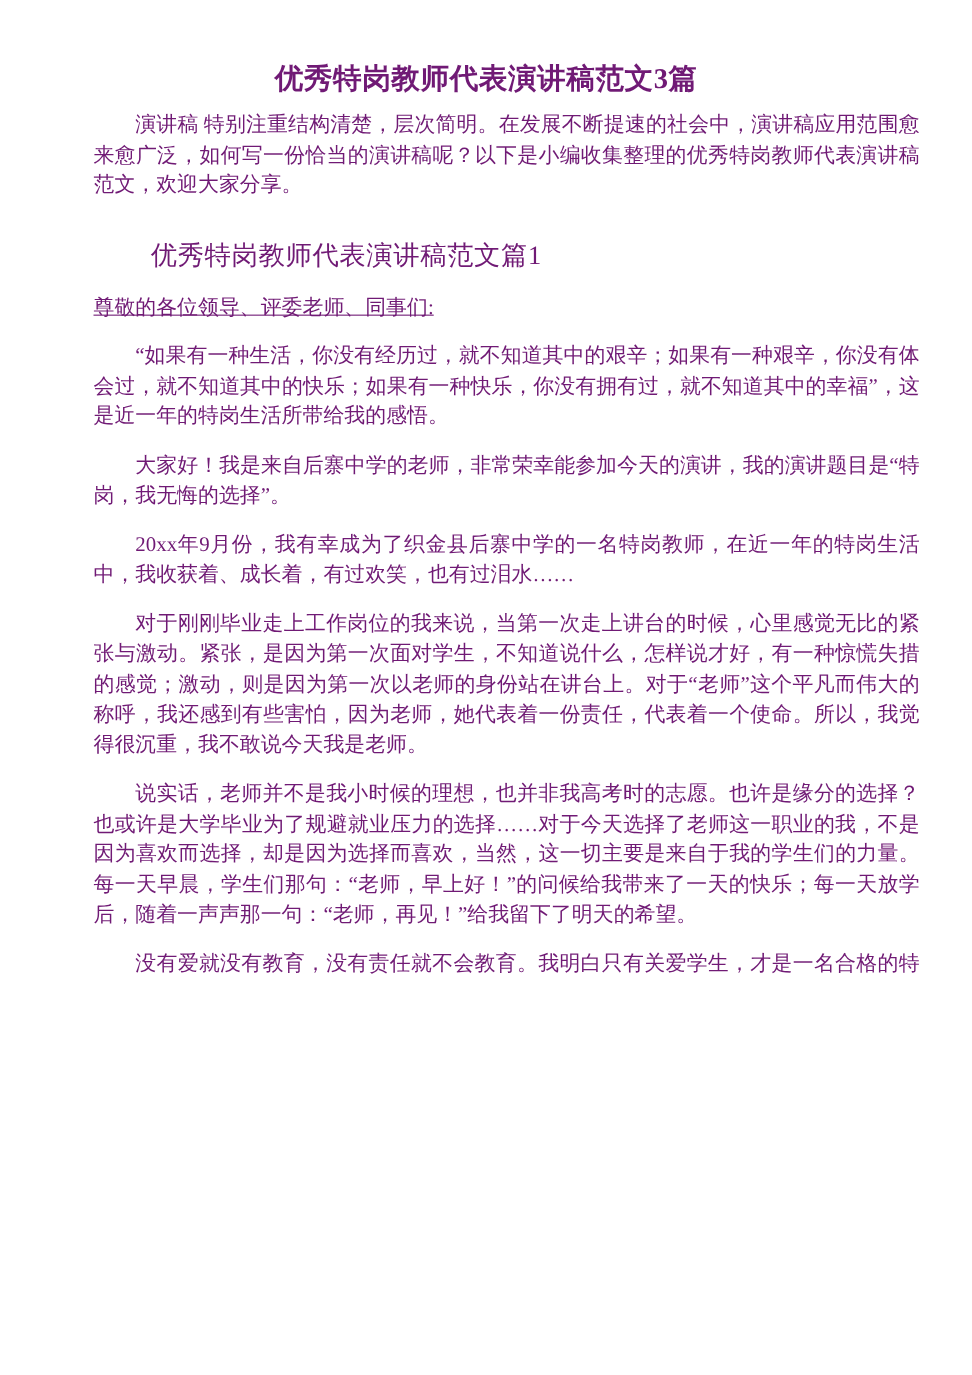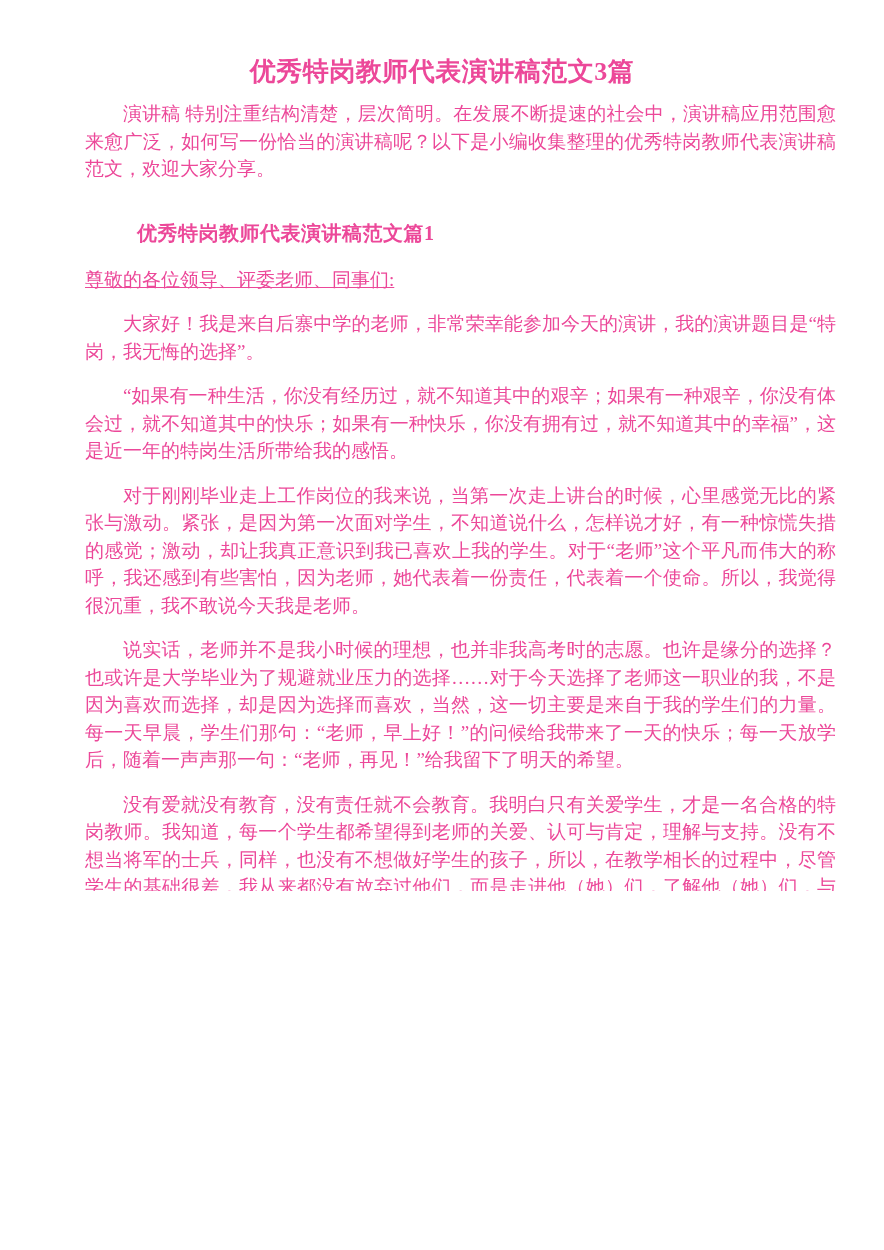--- a/index.html
+++ b/index.html
@@ -5,21 +5,21 @@
   html, body {
     margin: 0;
     padding: 0;
     background: #ffffff;
   }
   .page {
     position: relative;
     width: 884px;
     height: 891px;
     background: #ffffff;
-    color: #ec4899;
+    color: #701a75;
     font-family: "Liberation Serif", "DejaVu Serif", serif;
     overflow: hidden;
     box-sizing: border-box;
   }
   .doc-title {
     margin: 56px 0 13px 0;
     font-size: 26px;
     line-height: 31px;
     font-weight: 700;
     text-align: center;
@@ -36,47 +36,48 @@
     text-indent: 2em;
     word-break: break-all;
   }
   .doc-body p.flush {
     text-indent: 0;
     text-decoration: underline;
   }
   .section-heading {
     margin: 35px 0 18px 0;
     padding-left: 52px;
-    font-size: 20px;
+    font-size: 24px;
     line-height: 30px;
-    font-weight: 700;
+    font-weight: 400;
     letter-spacing: 0.5px;
   }
 </style>
 </head>
 <body>
 
 <div class="page">
 
   <h1 class="doc-title">优秀特岗教师代表演讲稿范文3篇</h1>
 
   <div class="doc-body">
 
     <p>演讲稿 特别注重结构清楚，层次简明。在发展不断提速的社会中，演讲稿应用范围愈来愈广泛，如何写一份恰当的演讲稿呢？以下是小编收集整理的优秀特岗教师代表演讲稿范文，欢迎大家分享。</p>
 
     <h2 class="section-heading">优秀特岗教师代表演讲稿范文篇1</h2>
 
     <p class="flush">尊敬的各位领导、评委老师、同事们:</p>
 
+    <p>“如果有一种生活，你没有经历过，就不知道其中的艰辛；如果有一种艰辛，你没有体会过，就不知道其中的快乐；如果有一种快乐，你没有拥有过，就不知道其中的幸福”，这是近一年的特岗生活所带给我的感悟。</p>
+
     <p>大家好！我是来自后寨中学的老师，非常荣幸能参加今天的演讲，我的演讲题目是“特岗，我无悔的选择”。</p>
 
-    <p>“如果有一种生活，你没有经历过，就不知道其中的艰辛；如果有一种艰辛，你没有体会过，就不知道其中的快乐；如果有一种快乐，你没有拥有过，就不知道其中的幸福”，这是近一年的特岗生活所带给我的感悟。</p>
+    <p>20xx年9月份，我有幸成为了织金县后寨中学的一名特岗教师，在近一年的特岗生活中，我收获着、成长着，有过欢笑，也有过泪水……</p>
 
-
-    <p>对于刚刚毕业走上工作岗位的我来说，当第一次走上讲台的时候，心里感觉无比的紧张与激动。紧张，是因为第一次面对学生，不知道说什么，怎样说才好，有一种惊慌失措的感觉；激动，却让我真正意识到我已喜欢上我的学生。对于“老师”这个平凡而伟大的称呼，我还感到有些害怕，因为老师，她代表着一份责任，代表着一个使命。所以，我觉得很沉重，我不敢说今天我是老师。</p>
+    <p>对于刚刚毕业走上工作岗位的我来说，当第一次走上讲台的时候，心里感觉无比的紧张与激动。紧张，是因为第一次面对学生，不知道说什么，怎样说才好，有一种惊慌失措的感觉；激动，则是因为第一次以老师的身份站在讲台上。对于“老师”这个平凡而伟大的称呼，我还感到有些害怕，因为老师，她代表着一份责任，代表着一个使命。所以，我觉得很沉重，我不敢说今天我是老师。</p>
 
     <p>说实话，老师并不是我小时候的理想，也并非我高考时的志愿。也许是缘分的选择？也或许是大学毕业为了规避就业压力的选择……对于今天选择了老师这一职业的我，不是因为喜欢而选择，却是因为选择而喜欢，当然，这一切主要是来自于我的学生们的力量。每一天早晨，学生们那句：“老师，早上好！”的问候给我带来了一天的快乐；每一天放学后，随着一声声那一句：“老师，再见！”给我留下了明天的希望。</p>
 
 
     <p>没有爱就没有教育，没有责任就不会教育。我明白只有关爱学生，才是一名合格的特岗教师。我知道，每一个学生都希望得到老师的关爱、认可与肯定，理解与支持。没有不想当将军的士兵，同样，也没有不想做好学生的孩子，所以，在教学相长的过程中，尽管学生的基础很差，我从来都没有放弃过他们，而是走进他（她）们，了解他（她）们，与他（她）们谈心、聊天，尽量的给与他（她）们物质上的帮助，精神上的鼓励。因为我知道，在每一个问题学生的背后都有一个故事，他（她）们就像一只断了翅膀的小鸟，只要有老师们关爱与帮助，它们就不会停歇，就能飞翔。</p>
 
   </div>
 </div>
 
 </body></html>

